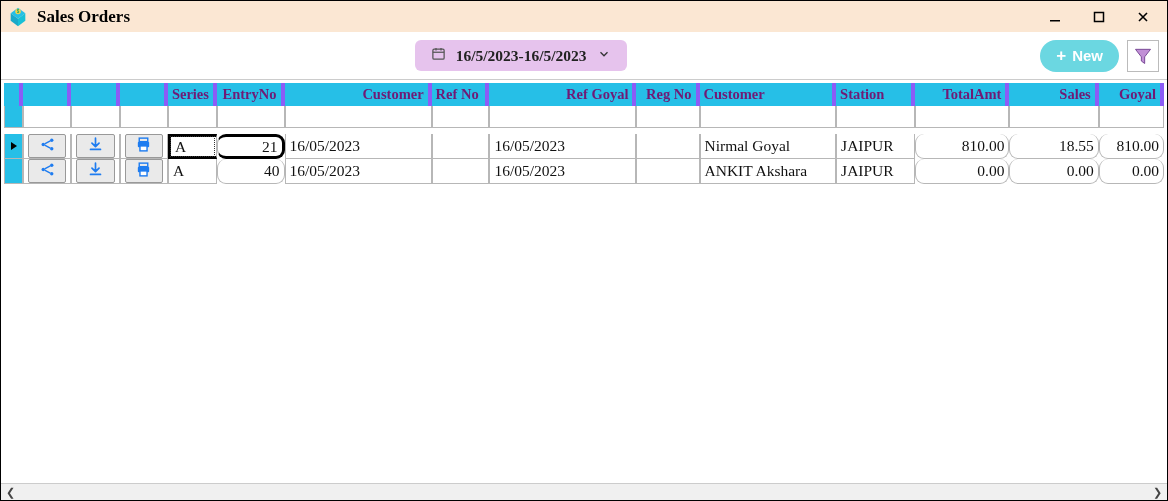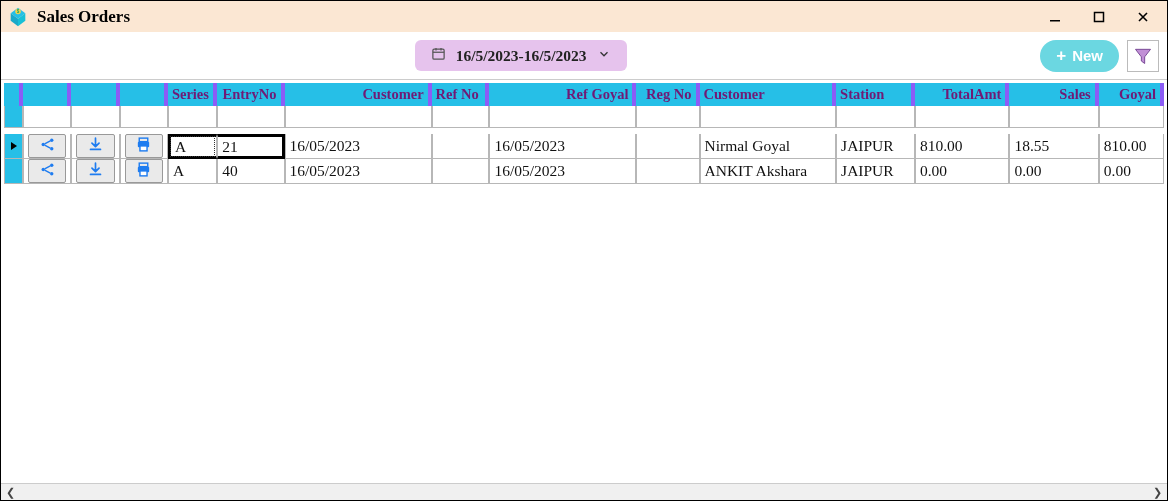--- a/index.html
+++ b/index.html
@@ -96,21 +96,21 @@
     height: 25px;
     border: 1px solid #b7b7b7;
     border-top: none;
     padding: 0 4px;
     font-family: Georgia, "Times New Roman", serif;
     font-size: 15.5px;
     color: #111;
     background:#fff;
     overflow: hidden; white-space: nowrap;
   }
-  .grid td.num { font-family: Georgia, serif;}
+  .grid td.num { text-align: right; font-family: Georgia, serif; border-radius: 9px;}
   .grid tr.filter-row td {
     height: 22px;
     background: #fff;
     border: 1px solid #b7b7b7;
     border-top:none;
   }
   .action-cell {
     text-align: center;
     padding:0;
   }

